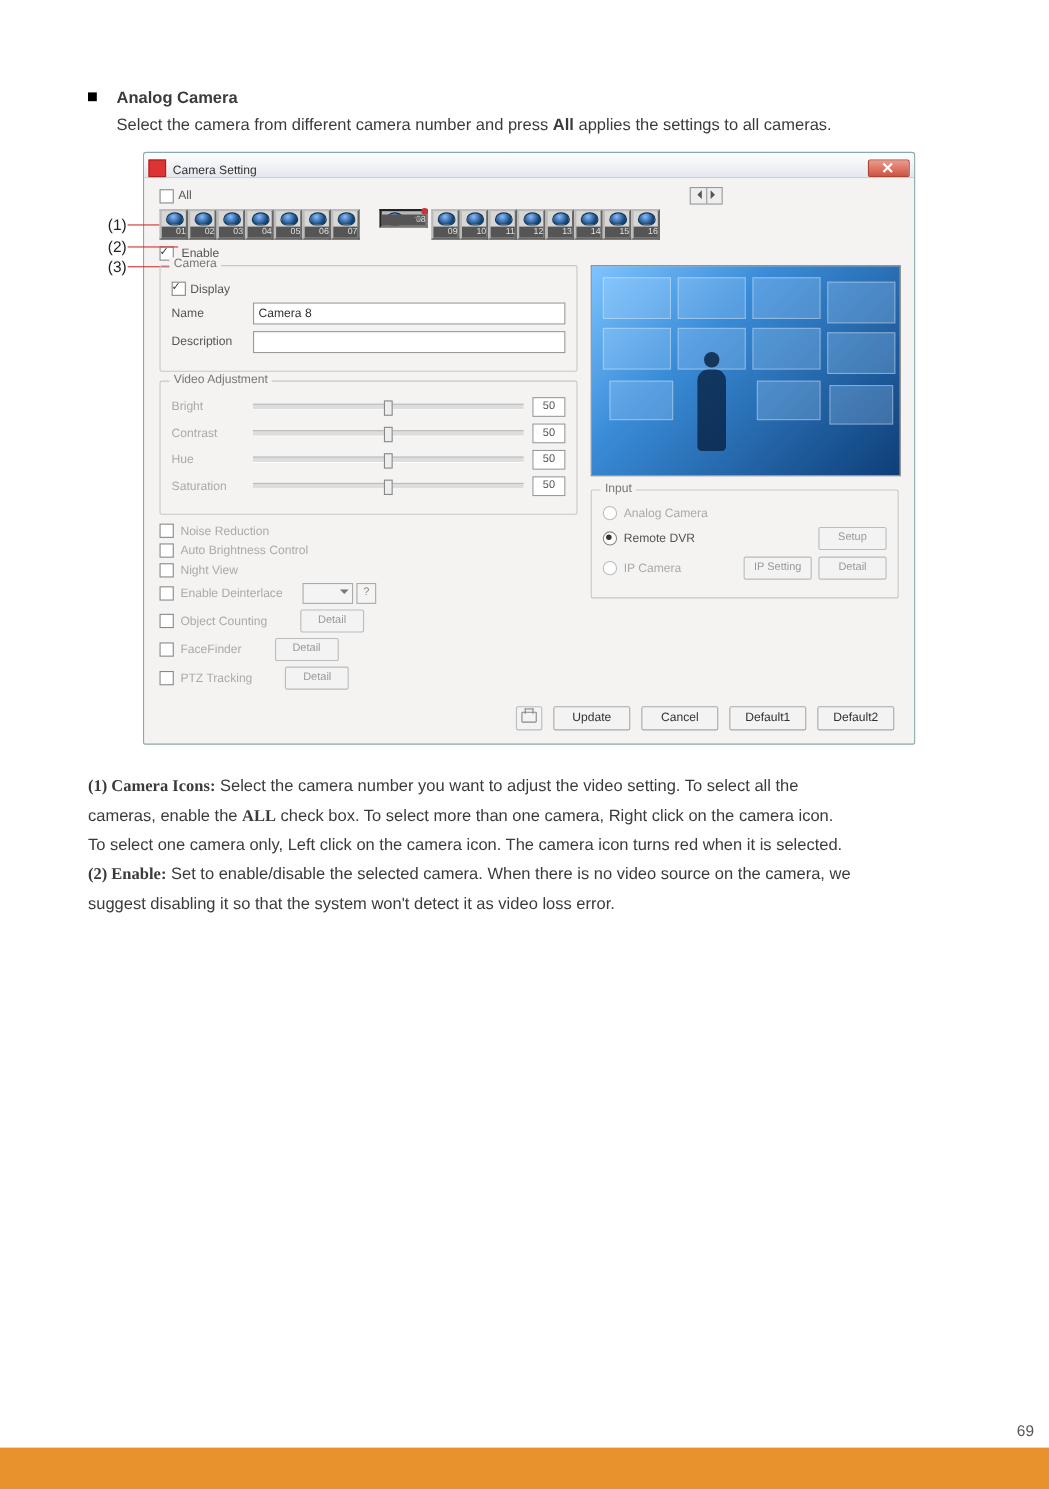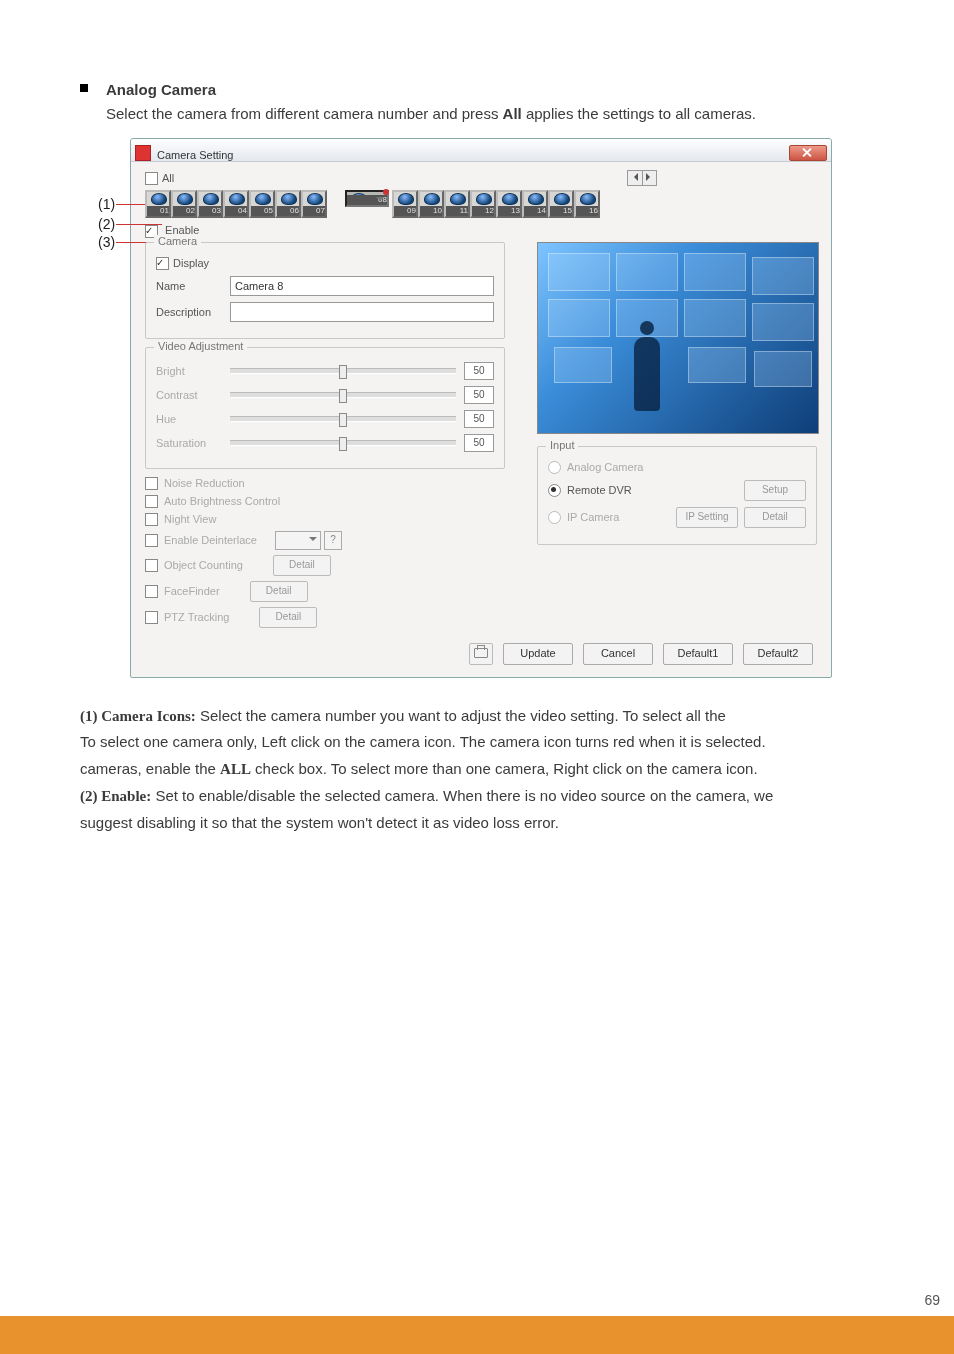--- a/index.html
+++ b/index.html
@@ -31,21 +31,21 @@
   .spin .a.l{left:2px;border-right-color:#555;}
   .spin .a.r{right:2px;border-left-color:#555;}
 
   .camstrip{display:flex;gap:0;margin-bottom:6px;}
   .camcell{width:26px;height:28px;border:2px outset #bbb;background:#d8d7d4;position:relative;box-sizing:border-box;}
   .camcell.sel{border:2px inset #777;background:#b8b8b4;}
   .camcell .dome{position:absolute;top:1px;left:4px;width:14px;height:10px;background:radial-gradient(circle at 40% 30%,#8bf,#147 70%);border:1px solid #135;border-radius:50% 50% 40% 40%;}
   .camcell .num{position:absolute;bottom:0;left:0;right:0;font-size:8px;text-align:right;padding-left:2px;color:#e0e0e0;background:#555;line-height:10px;}
   .camcell.sel .dot{position:absolute;top:-3px;right:-2px;width:6px;height:6px;background:#c33;border-radius:50%;}
 
-  .cols{display:flex;gap:32px;justify-content:center;}
+  .cols{display:flex;gap:12px;justify-content:center;}
   .left{flex:1;}
   .right{width:280px;}
   .en-row{margin:4px 0;}
   .fs{border:1px solid #c8c8c8;border-radius:2px;padding:8px 10px 10px 10px;margin-bottom:8px;position:relative;}
   .fs .lg{position:absolute;top:-8px;left:8px;background:#F4F3F2;padding:0 4px;font-size:11px;color:#777;}
   .frow{display:flex;align-items:center;margin:6px 0;}
   .flab{width:74px;font-size:11px;color:#555;}
   .flab.dim{color:#aaa;}
   .tin{flex:1;height:18px;border:1px solid #999;background:#fff;padding:0 4px;font-size:11px;color:#333;}
   .slider{flex:1;height:4px;background:#ddd;border-top:1px solid #bbb;border-bottom:1px solid #fff;position:relative;margin-right:8px;}
@@ -318,21 +318,21 @@
           <div class="fbtn">Cancel</div>
           <div class="fbtn">Default1</div>
           <div class="fbtn">Default2</div>
         </div>
       </div>
     </div>
   </div>
 
   <div class="desc">
     <p><b>(1) Camera Icons:</b><span> Select the camera number you want to adjust the video setting. To select all the</span></p>
+    <p><span>cameras, enable the </span><b>ALL</b><span> check box. To select more than one camera, Right click on the camera icon.</span></p>
     <p>To select one camera only, Left click on the camera icon. The camera icon turns red when it is selected.</p>
-    <p><span>cameras, enable the </span><b>ALL</b><span> check box. To select more than one camera, Right click on the camera icon.</span></p>
     <p><b>(2) Enable:</b><span> Set to enable/disable the selected camera. When there is no video source on the camera, we</span></p>
     <p>suggest disabling it so that the system won't detect it as video loss error.</p>
   </div>
 
   <div class="pgnum">69</div>
   <div class="pgfoot"></div>
 </div>
 
 </body></html>

